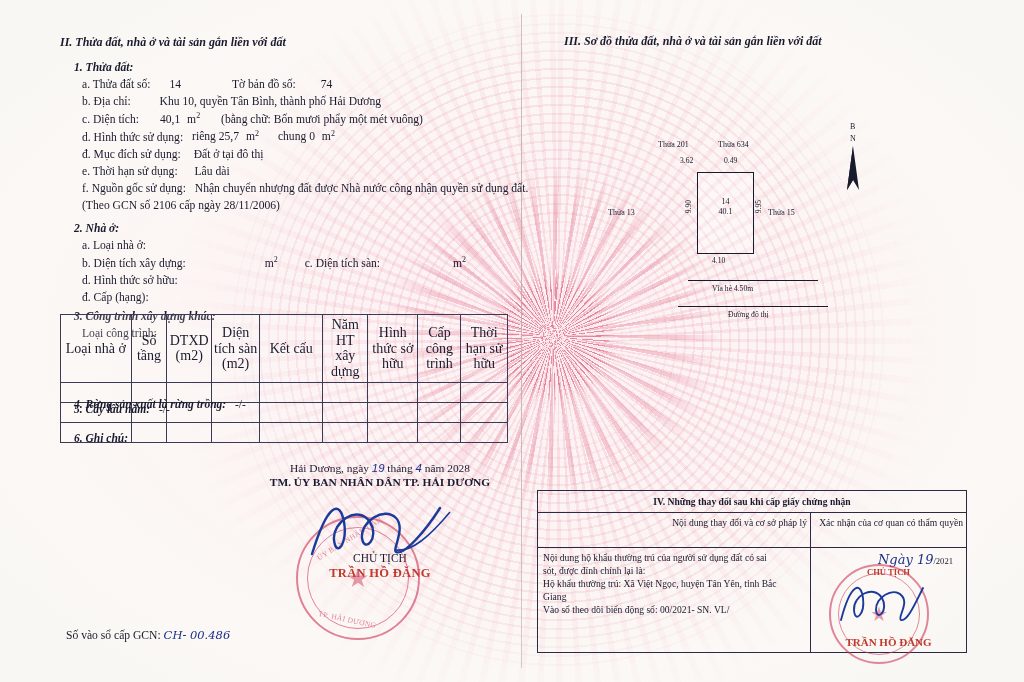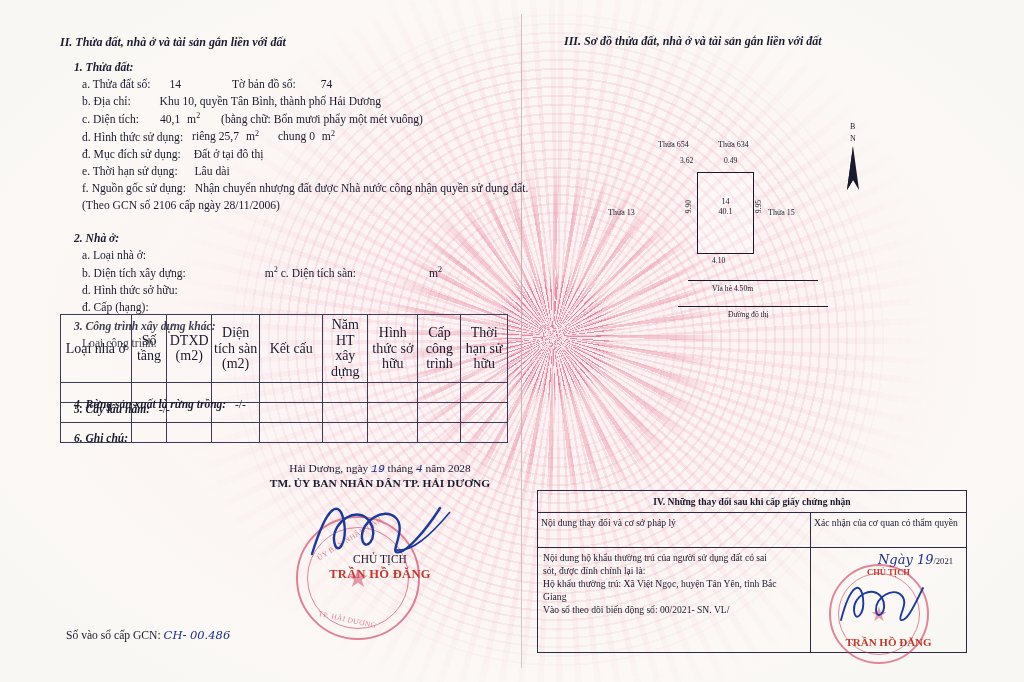--- a/index.html
+++ b/index.html
@@ -93,21 +93,21 @@
   .hline{position:absolute;background:#1a1a2e;height:1px;}
   
   #compass{position:absolute;left:238px;top:8px;width:30px;height:80px;}
   
   #signblock{position:absolute;left:230px;top:462px;width:300px;text-align:center;font-size:11.4px;}
   #signblock .place{white-space:nowrap;}
   #signblock .org{font-weight:bold;margin-top:2px;}
   #chutich{margin-top:64px;font-size:11.5px;}
   #name{font-weight:bold;color:#c0392b;font-size:12.5px;margin-top:2px;letter-spacing:.3px;}
   .hand{
-    font-family:Liberation Mono, monospace;
+    font-family:Liberation Sans, sans-serif;
     color:#1b2f8a;font-style:italic;
   }
   #sig-scribble{
     position:absolute;left:300px;top:492px;width:170px;height:80px;pointer-events:none;
   }
   #stamp{
     position:absolute;left:296px;top:516px;width:120px;height:120px;border-radius:50%;
     border:2.4px solid #cf3b5c;opacity:.62;
   }
   #stamp:after{
@@ -118,21 +118,21 @@
     position:absolute;left:50%;top:50%;transform:translate(-50%,-50%);
     color:#cf3b5c;font-size:26px;opacity:.8;
   }
   .stamp-txt{position:absolute;color:#cf3b5c;font-size:7.4px;letter-spacing:.4px;white-space:nowrap;}
   
   #boxIV{position:absolute;left:537px;top:490px;width:428px;border:1px solid #2a2a44;font-size:9.6px;}
   #boxIV .hdr{border-bottom:1px solid #2a2a44;text-align:center;font-weight:bold;padding:5px 2px;}
   #boxIV .cols{display:flex;}
   #boxIV .c1{width:272px;border-right:1px solid #2a2a44;}
   #boxIV .c2{flex:1;}
-  #boxIV .sub{text-align:left;padding:4px 3px;border-bottom:1px solid #2a2a44;min-height:26px;}
+  #boxIV .sub{text-align:right;padding:4px 3px;border-bottom:1px solid #2a2a44;min-height:26px;}
   #boxIV .body{padding:4px 5px;line-height:1.35;min-height:96px;}
   #boxIV .body2{padding:4px 5px;min-height:96px;position:relative;text-align:center;}
   #stamp2{
     position:absolute;left:18px;top:16px;width:96px;height:96px;border-radius:50%;
     border:2px solid #cf3b5c;opacity:.6;
   }
   #stamp2:after{content:"";position:absolute;left:7px;top:7px;right:7px;bottom:7px;border-radius:50%;border:1px solid #cf3b5c;}
   #name2{font-weight:bold;color:#c0392b;font-size:11px;position:absolute;left:0;right:0;bottom:4px;text-align:center;}
   #gcn{position:absolute;left:66px;top:628px;font-size:11.6px;white-space:nowrap;}
   .hw{font-family:"DejaVu Serif", serif;color:#1b2f8a;font-style:italic;font-size:11.5px;}
@@ -189,28 +189,28 @@
       <span>e. Thời hạn sử dụng:</span>
       <span class="val" style="margin-left:14px">Lâu dài</span>
     </div>
 
     <div class="indent2 row">
       <span>f. Nguồn gốc sử dụng:</span>
       <span class="val" style="margin-left:6px">Nhận chuyển nhượng đất được Nhà nước công nhận  quyền sử dụng đất.</span>
     </div>
     <div class="indent2">(Theo GCN số 2106 cấp ngày 28/11/2006)</div>
 
-    <div class="indent1 it bold" style="margin-top:16px">2. Nhà ở:</div>
+    <div class="indent1 it bold" style="margin-top:6px">2. Nhà ở:</div>
 
     <div class="indent2">a. Loại nhà ở:</div>
 
     <div class="indent2 row">
       <span>b. Diện tích xây dựng:</span>
       <span style="margin-left:76px">m</span><sup>2</sup>
-      <span style="">c. Diện tích sàn:</span>
+      <span style="margin-left:24px">c. Diện tích sàn:</span>
       <span style="margin-left:70px">m</span><sup>2</sup>
     </div>
 
     <div class="indent2">d. Hình thức sở hữu:</div>
     <div class="indent2">đ. Cấp (hạng):</div>
 
     <div class="indent1 it bold" style="margin-top:2px">3. Công trình xây dựng khác:</div>
     <div class="indent2">Loại công trình:</div>
   </div>
 
@@ -274,21 +274,21 @@
     <span style="margin-left:6px">-/-</span>
   </div>
   <div style="position:absolute;left:74px;top:432px;font-size:11.5px;" class="it bold">6. Ghi chú:</div>
 
   <div class="col-right">
     <div class="sec-title" style="margin-left:24px">III. Sơ đồ thửa đất, nhà ở và tài sản gắn liền với đất</div>
   </div>
 
   <div id="diagram">
 
-    <div class="dlabel" style="left:58px;top:20px">Thửa 654</div>
+    <div class="dlabel" style="left:58px;top:20px">Thửa 201</div>
     <div class="dlabel" style="left:118px;top:20px">Thửa 634</div>
     <div class="dlabel" style="left:8px;top:88px">Thửa 13</div>
     <div class="dlabel" style="left:168px;top:88px">Thửa 15</div>
 
     <div class="dim" style="left:80px;top:36px">3.62</div>
     <div class="dim" style="left:124px;top:36px">0.49</div>
 
     <div id="plot">
       <div style="position:absolute;left:0;right:0;top:24px;text-align:center;font-size:8px;">14</div>
       <div style="position:absolute;left:0;right:0;top:34px;text-align:center;font-size:8px;">40.1</div>

